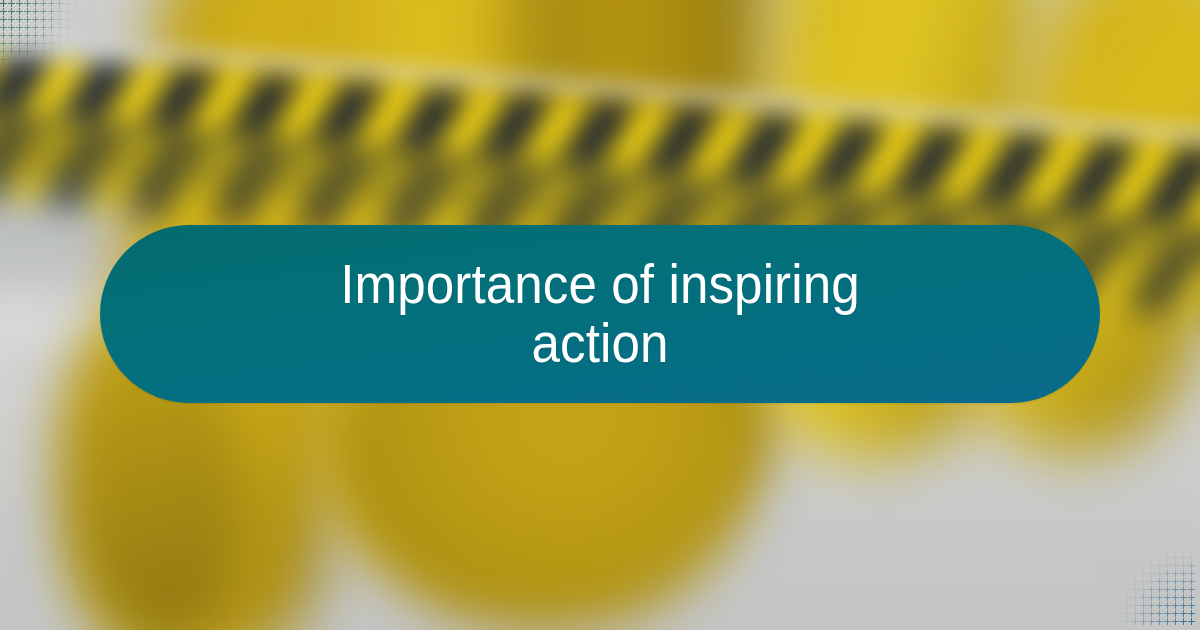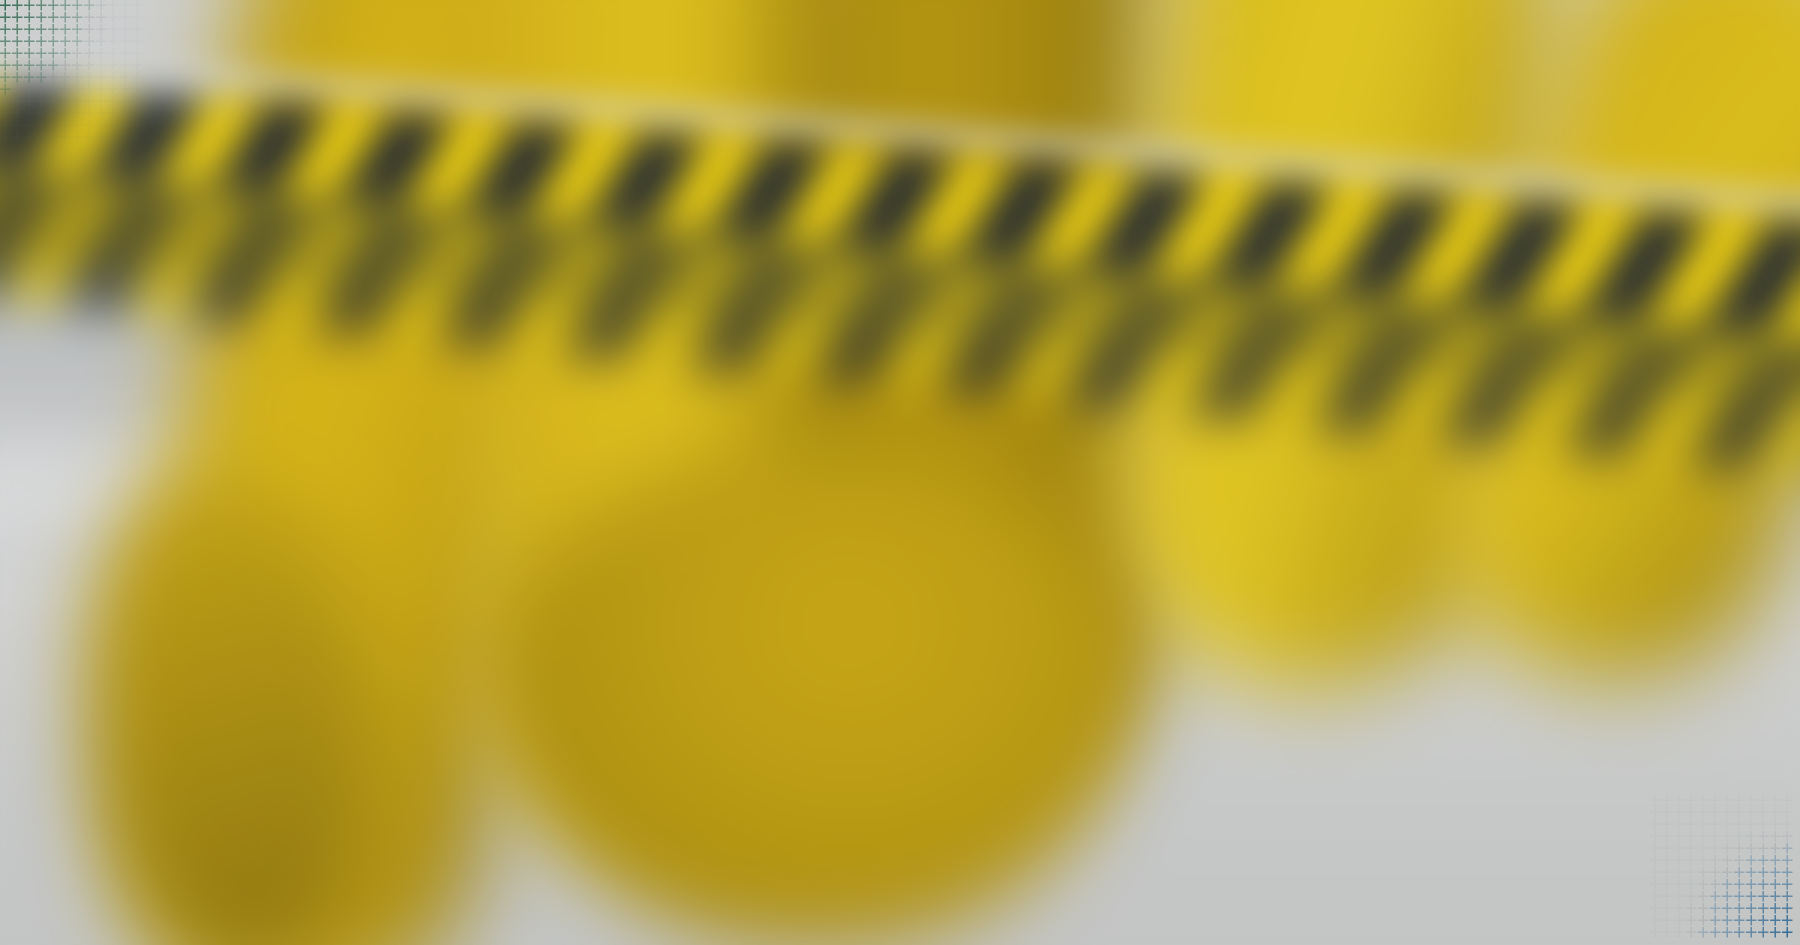--- a/index.html
+++ b/index.html
@@ -512,14 +512,17 @@
       <span class="cell" style="left: 32px; top: 88px; opacity: 0.243; color: rgb(31, 95, 143);"></span>
       <span class="cell" style="left: 40px; top: 88px; opacity: 0.329; color: rgb(31, 95, 143);"></span>
       <span class="cell" style="left: 48px; top: 88px; opacity: 0.416; color: rgb(31, 95, 143);"></span>
       <span class="cell" style="left: 56px; top: 88px; opacity: 0.503; color: rgb(31, 95, 143);"></span>
       <span class="cell" style="left: 64px; top: 88px; opacity: 0.59; color: rgb(31, 95, 143);"></span>
       <span class="cell" style="left: 72px; top: 88px; opacity: 0.676; color: rgb(31, 95, 143);"></span>
       <span class="cell" style="left: 80px; top: 88px; opacity: 0.763; color: rgb(31, 95, 143);"></span>
       <span class="cell" style="left: 88px; top: 88px; opacity: 0.85; color: rgb(31, 95, 143);"></span>
     </div>
 
+  <div class="pill">
+    <div class="pill-title">Importance of inspiring action</div>
+  </div>
 
 </div>
 
 </body></html>

